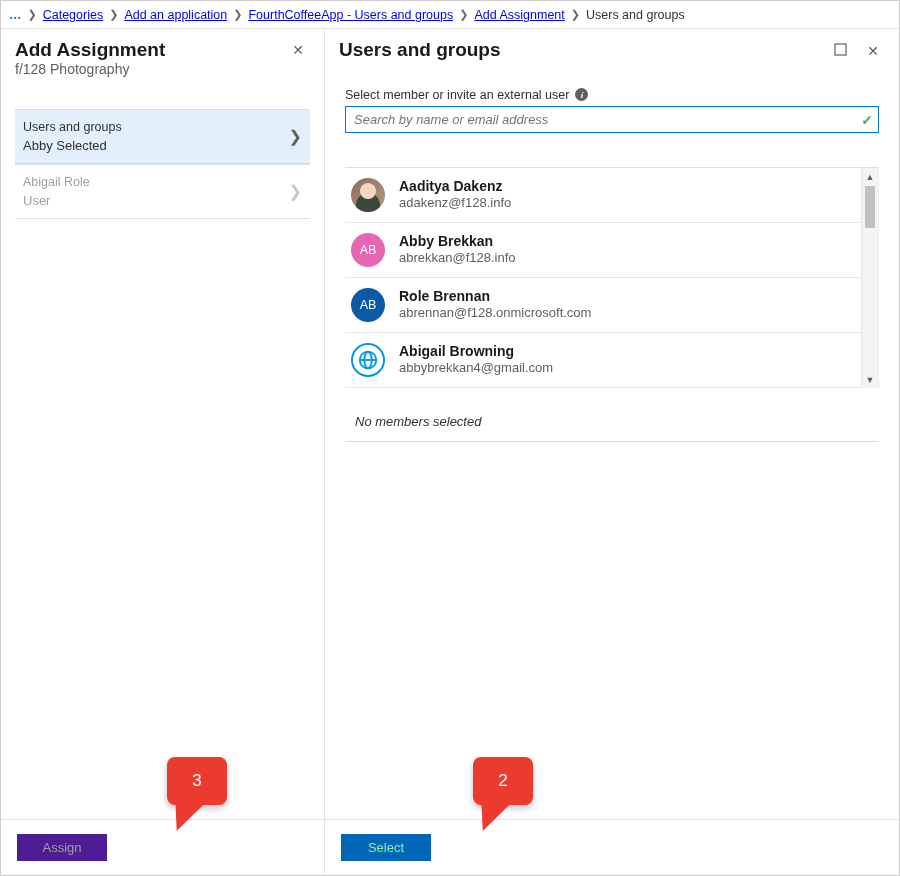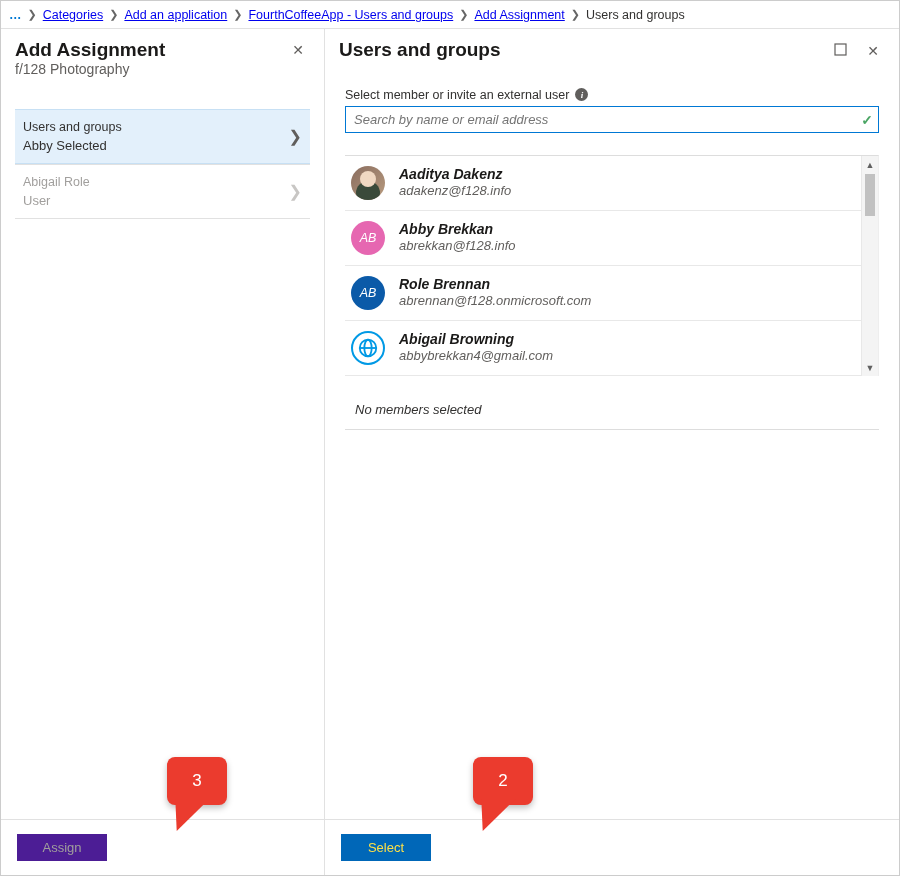--- a/index.html
+++ b/index.html
@@ -102,21 +102,21 @@
   }
   .btn {
     min-width: 90px;
     padding: 6px 18px;
     font-size: 13px;
     border: none;
     cursor: pointer;
     text-align: center;
   }
   .btn-disabled { background: #4c1d95; color: #a19f9d; cursor: default; }
-  .btn-primary { background: #0067b8; color: #fde047; text-align: center; }
+  .btn-primary { background: #0067b8; color: #86efac; text-align: center; }
 
   .right-body { padding: 22px 20px 0 20px; flex: 1; display: flex; flex-direction: column; min-height: 0; }
   .field-label { font-size: 12.5px; color: #323130; display: flex; gap: 6px; }
   .info-icon {
     display: inline-flex; width: 13px; height: 13px; border-radius: 50%;
     background: #605e5c; color: #fff; font-size: 9px; align-items: center; justify-content: center;
     font-style: italic; font-family: Georgia, serif; font-weight: bold;
   }
   .search-wrap { position: relative; margin-top: 4px; }
   .search-input {
@@ -126,21 +126,21 @@
     font-size: 13px;
     font-style: italic;
     color: #605e5c;
     outline: none;
   }
   .search-check {
     position: absolute; right: 6px; top: 50%; transform: translateY(-50%);
     color: #4aa564; font-size: 14px; font-weight: bold;
   }
 
-  .user-list-wrap { position: relative; margin-top: 22px; border-top: 1px solid #ddd; border-right: 1px solid #eee; font-style: italic; }
+  .user-list-wrap { position: relative; margin-top: 34px; border-top: 1px solid #ddd; border-right: 1px solid #eee; }
   .user-list { height: 220px; overflow-y: hidden; }
   .user-row {
     display: flex; align-items: center; gap: 14px;
     padding: 10px 10px 10px 6px;
     border-bottom: 1px solid #e8e8e8;
     cursor: pointer;
   }
   .avatar {
     width: 34px; height: 34px; border-radius: 50%;
     display: flex; align-items: center; justify-content: center;

